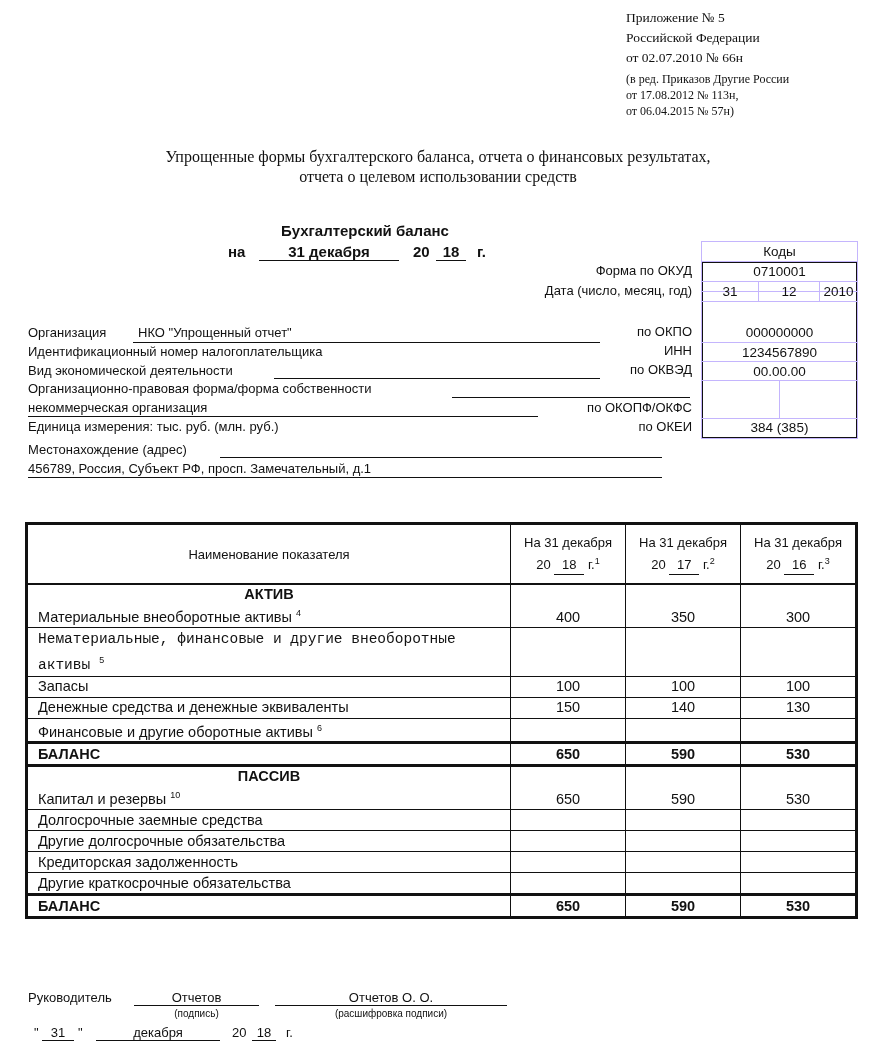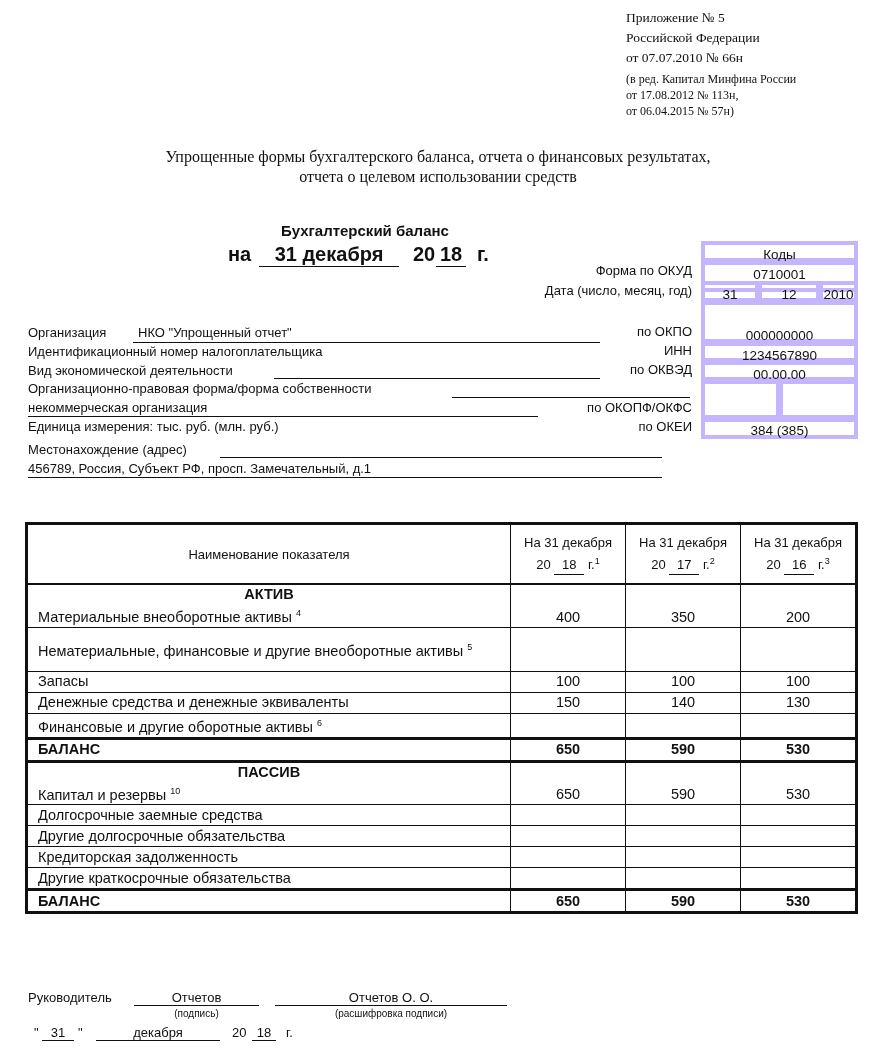--- a/index.html
+++ b/index.html
@@ -3,49 +3,49 @@
 <meta charset="utf-8">
 <style>
   html, body { margin:0; padding:0; background:#fff; }
   body { width:876px; height:1055px; position:relative; overflow:hidden; color:#111; font-family:"Liberation Sans", sans-serif; }
   .abs { position:absolute; }
   .serif { font-family:"Liberation Serif", serif; }
   .appendix { left:626px; top:8px; font-size:13.5px; line-height:20px; }
   .appendix .small { font-size:12px; line-height:16px; margin-top:3px; }
   .doc-title { left:0; width:876px; top:147px; text-align:center; font-size:16px; line-height:20px; }
   .bal-title { left:200px; width:330px; top:222px; text-align:center; font-size:15px; font-weight:bold; }
-  .bal-date { top:243px; font-size:20px; font-weight:bold; }
+  .bal-date { top:243px; font-size:15px; font-weight:bold; }
   .uline { border-bottom:1.5px solid #111; display:inline-block; text-align:center; }
   .lbl { font-size:13px; }
   .right { text-align:right; }
   .hline { position:absolute; border-top:1.5px solid #111; height:0; }
   
   .codes { position:absolute; left:701px; top:241px; width:157px; }
-  .codes .cell { position:absolute; border:4px solid #c4b5fd; box-sizing:border-box; text-align:center; font-size:13.5px; }
+  .codes .cell { position:absolute; border:1px solid #c4b5fd; box-sizing:border-box; text-align:center; font-size:13.5px; }
   
   table.bal { position:absolute; left:25px; top:522px; width:833px; border-collapse:collapse; font-size:14.5px; }
   table.bal td { border:1.5px solid #111; padding:0 10px; height:20px; line-height:19px; }
   table.bal td.num { text-align:center; width:94px; }
   table.bal tr.thick td { border-top:3px solid #111; }
   table.bal tr.bold td { font-weight:bold; }
   table.bal .hdr td { height:58px; text-align:center; font-size:13px; border-bottom:2.5px solid #111; }
   table.bal { border:3px solid #111; }
   sup { font-size:9px; }
   .sig { font-size:13px; }
   .tiny { font-size:10px; }
 </style>
 </head>
 <body>
 
 <div class="abs appendix serif">
   <div>Приложение № 5</div>
   <div>Российской Федерации</div>
-  <div>от 07.07.2010 № 66н</div>
+  <div>от 02.07.2010 № 66н</div>
   <div class="small">
-    <div>(в ред. Капитал Минфина России</div>
+    <div>(в ред. Приказов Другие России</div>
     <div>от 17.08.2012 № 113н,</div>
     <div>от 06.04.2015 № 57н)</div>
   </div>
 </div>
 
 <div class="abs doc-title serif">
   <div>Упрощенные формы бухгалтерского баланса, отчета о финансовых результатах,</div>
   <div>отчета о целевом использовании средств</div>
 </div>
 
@@ -111,24 +111,24 @@
       <div>На 31 декабря</div>
       <div><span>20</span> <span class="uline" style="width:30px;border-bottom-width:1px;">16</span> <span>г.</span><sup>3</sup></div>
     </td>
   </tr>
   </tbody>
     <tbody id="rows">
       <tr>
         <td><div style="text-align: center; font-weight: bold;">АКТИВ</div><span>Материальные внеоборотные активы</span> <sup>4</sup></td>
         <td class="num" style="vertical-align: bottom;">400</td>
         <td class="num" style="vertical-align: bottom;">350</td>
-        <td class="num" style="vertical-align: bottom;">200</td>
+        <td class="num" style="vertical-align: bottom;">300</td>
       </tr>
       <tr style="height: 44px;">
-        <td style="line-height: 22px;"><span style="display: inline;">Нематериальные, финансовые и другие внеоборотные активы</span> <sup>5</sup></td>
+        <td style="line-height: 22px; font-family: Liberation Mono, monospace;"><span style="display: inline;">Нематериальные, финансовые и другие внеоборотные активы</span> <sup>5</sup></td>
         <td class="num"></td>
         <td class="num"></td>
         <td class="num"></td>
       </tr>
       <tr style="height: 20px;">
         <td><span>Запасы</span></td>
         <td class="num">100</td>
         <td class="num">100</td>
         <td class="num">100</td>
       </tr>

